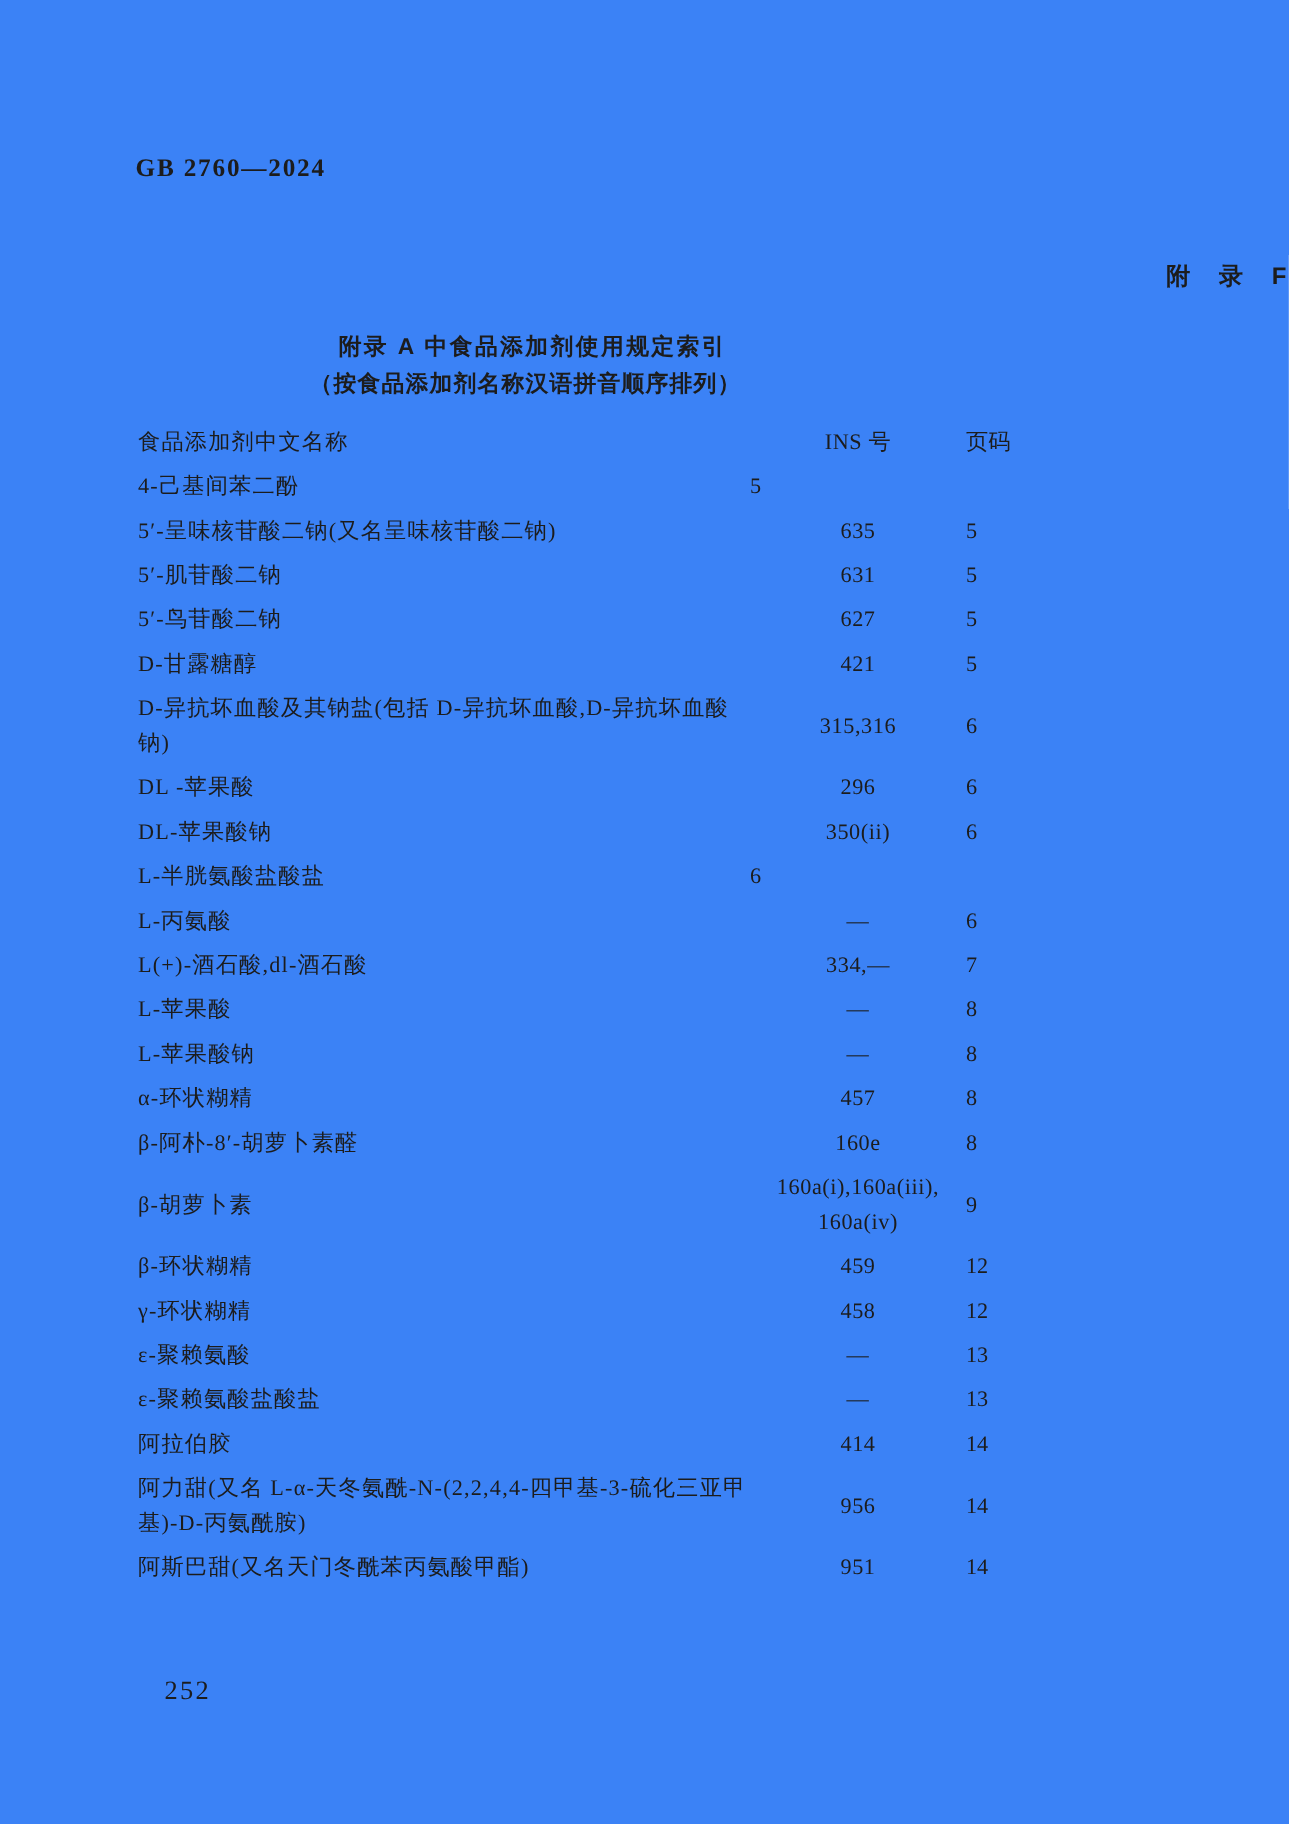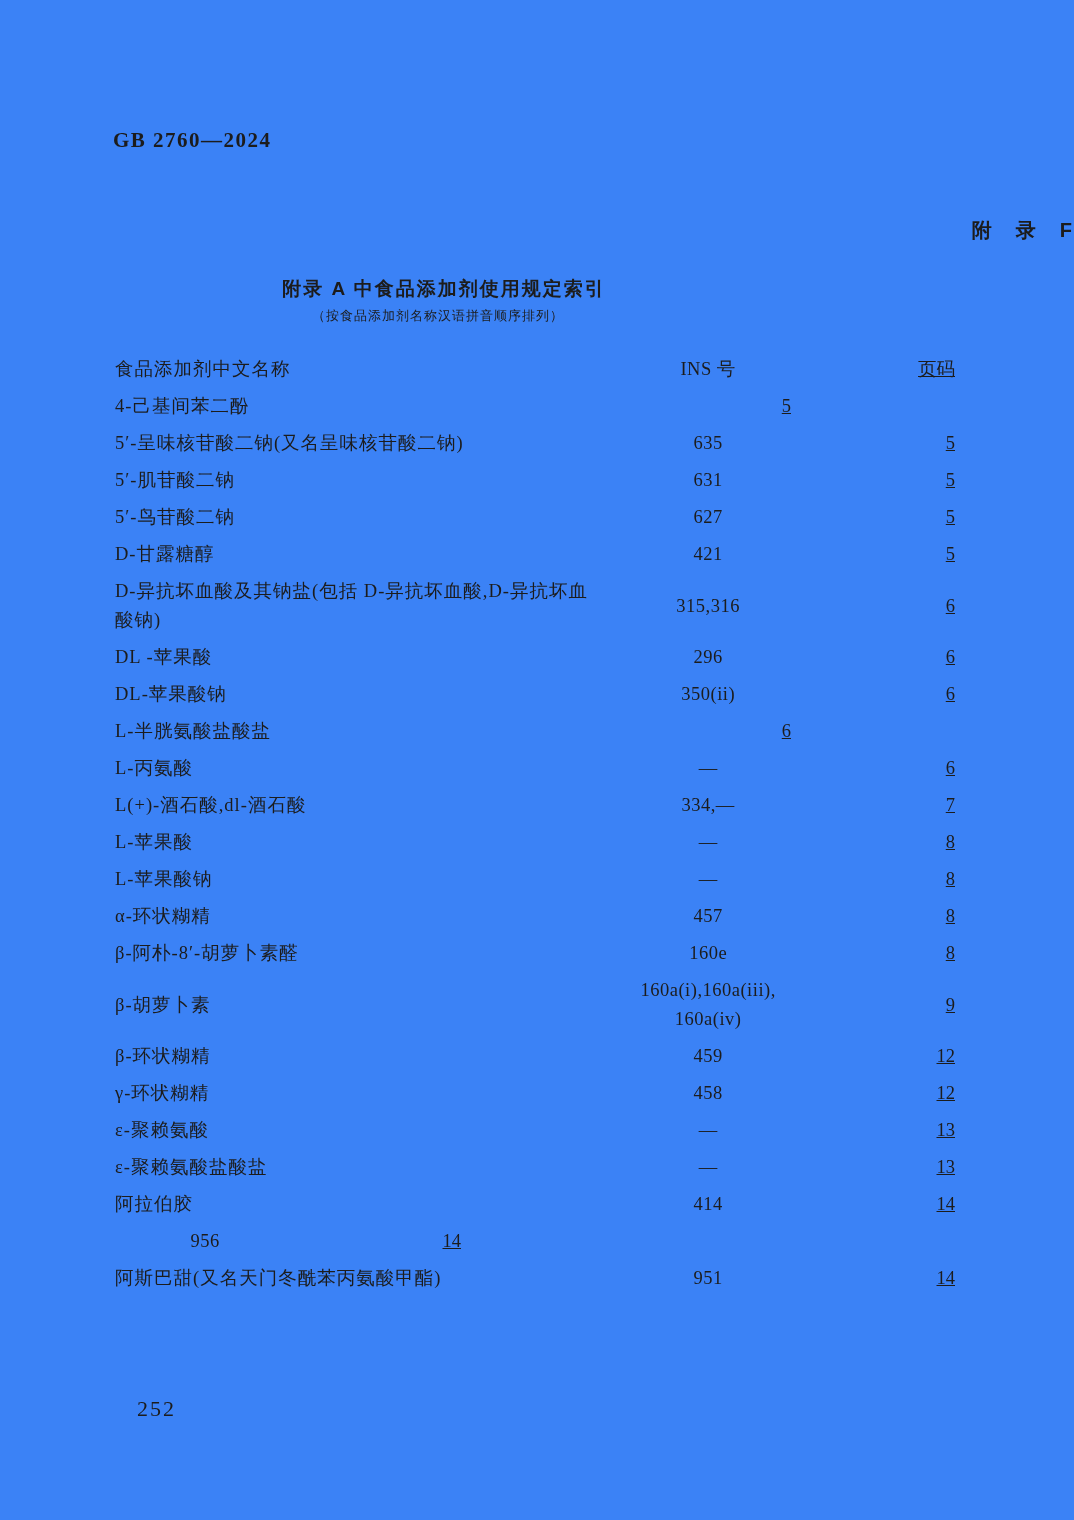--- a/index.html
+++ b/index.html
@@ -51,55 +51,53 @@
     font-size: 19px;
     letter-spacing: 2px;
   }
   .index-subtitle {
     position: absolute;
     left: 0;
     top: 307px;
     width: 876px;
     text-align: center;
     font-family: "Liberation Sans", "DejaVu Sans", sans-serif;
-    font-weight: normal;
-    font-size: 13px;
+    font-weight: bold;
+    font-size: 19px;
     letter-spacing: 1px;
   }
   .index-table {
     position: absolute;
     left: 115px;
     top: 351px;
     width: 840px;
   }
   .row {
     display: flex;
     align-items: center;
-    gap: 16px;
   }
   .cell {
     font-size: 18.5px;
     line-height: 29px;
     padding: 4px 0;
   }
   .cell.name {
     width: 510px;
     letter-spacing: 1px;
     text-align: left;
   }
   .cell.ins {
     width: 180px;
     text-align: center;
     white-space: pre-line;
     letter-spacing: 0.5px;
   }
   .cell.pg {
     width: 150px;
-    text-align: right;
-    text-decoration: underline;
+    text-align: left;
   }
   .footer-num {
     position: absolute;
     left: 137px;
     top: 1396px;
     font-size: 22px;
     letter-spacing: 2px;
   }
 </style>
 </head>
@@ -241,20 +239,21 @@
     <div class="cell pg">13</div>
   </div>
 
   <div class="row">
     <div class="cell name">阿拉伯胶</div>
     <div class="cell ins">414</div>
     <div class="cell pg">14</div>
   </div>
 
   <div class="row">
+    <div class="cell name">阿力甜(又名 L-α-天冬氨酰-N-(2,2,4,4-四甲基-3-硫化三亚甲基)-D-丙氨酰胺)</div>
     <div class="cell ins">956</div>
     <div class="cell pg">14</div>
   </div>
 
   <div class="row">
     <div class="cell name">阿斯巴甜(又名天门冬酰苯丙氨酸甲酯)</div>
     <div class="cell ins">951</div>
     <div class="cell pg">14</div>
   </div>
 </div>

